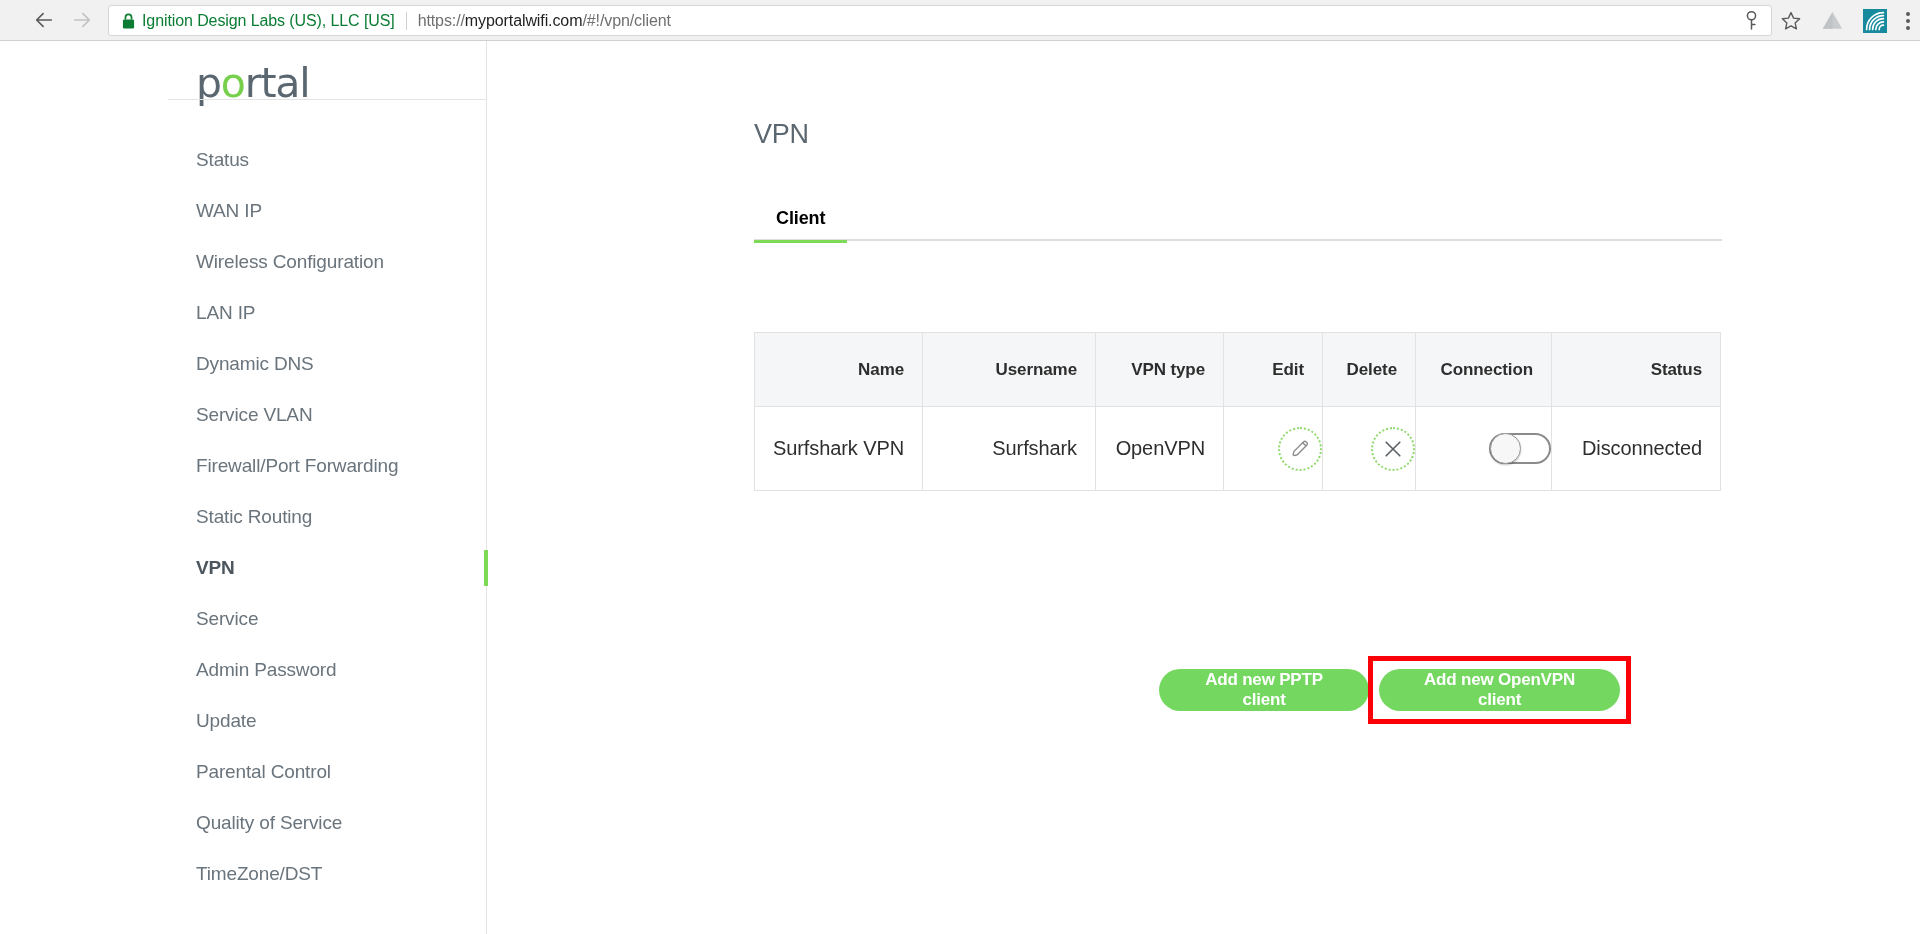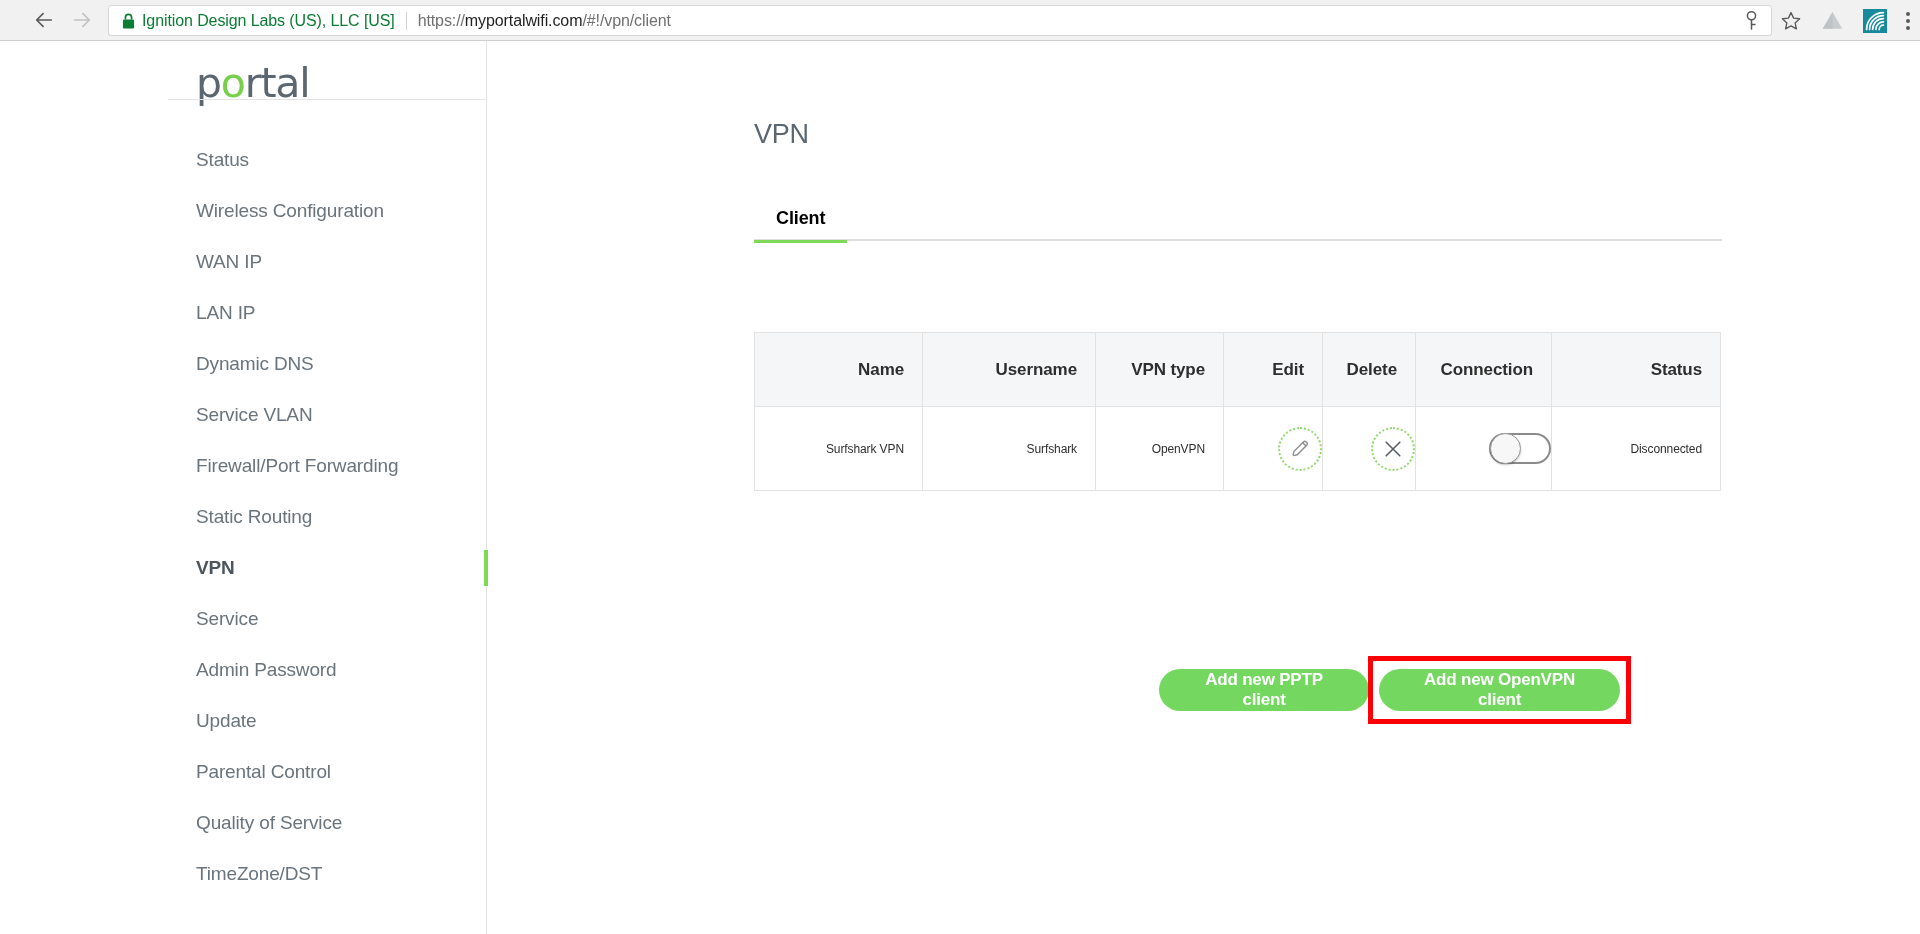--- a/index.html
+++ b/index.html
@@ -234,21 +234,21 @@
     height: 74px;
     padding: 0 18px;
     font-size: 17px;
     font-weight: 700;
     color: #2e2e2e;
     letter-spacing: -0.1px;
   }
   #vpn-table tbody td {
     height: 84px;
     padding: 0 18px;
-    font-size: 12px;
+    font-size: 20px;
     color: #2e2e2e;
     letter-spacing: -0.1px;
     background: #ffffff;
   }
   .col-name       { width: 168px; }
   .col-username   { width: 173px; }
   .col-vpntype    { width: 128px; }
   .col-edit       { width: 99px; }
   .col-delete     { width: 93px; }
   .col-connection { width: 136px; }
@@ -408,24 +408,24 @@
 
   <div id="sidebar">
     <div id="logo"><span>p</span><span class="logo-o">o</span><span>rtal</span></div>
     <div id="logo-divider"></div>
 
     <div id="nav">
       <div class="nav-item">
           <span>Status</span>
         </div>
       <div class="nav-item">
+          <span>WAN IP</span>
+        </div>
+      <div class="nav-item">
           <span>Wireless Configuration</span>
-        </div>
-      <div class="nav-item">
-          <span>WAN IP</span>
         </div>
       <div class="nav-item">
           <span>LAN IP</span>
         </div>
       <div class="nav-item">
           <span>Dynamic DNS</span>
         </div>
       <div class="nav-item">
           <span>Service VLAN</span>
         </div>

